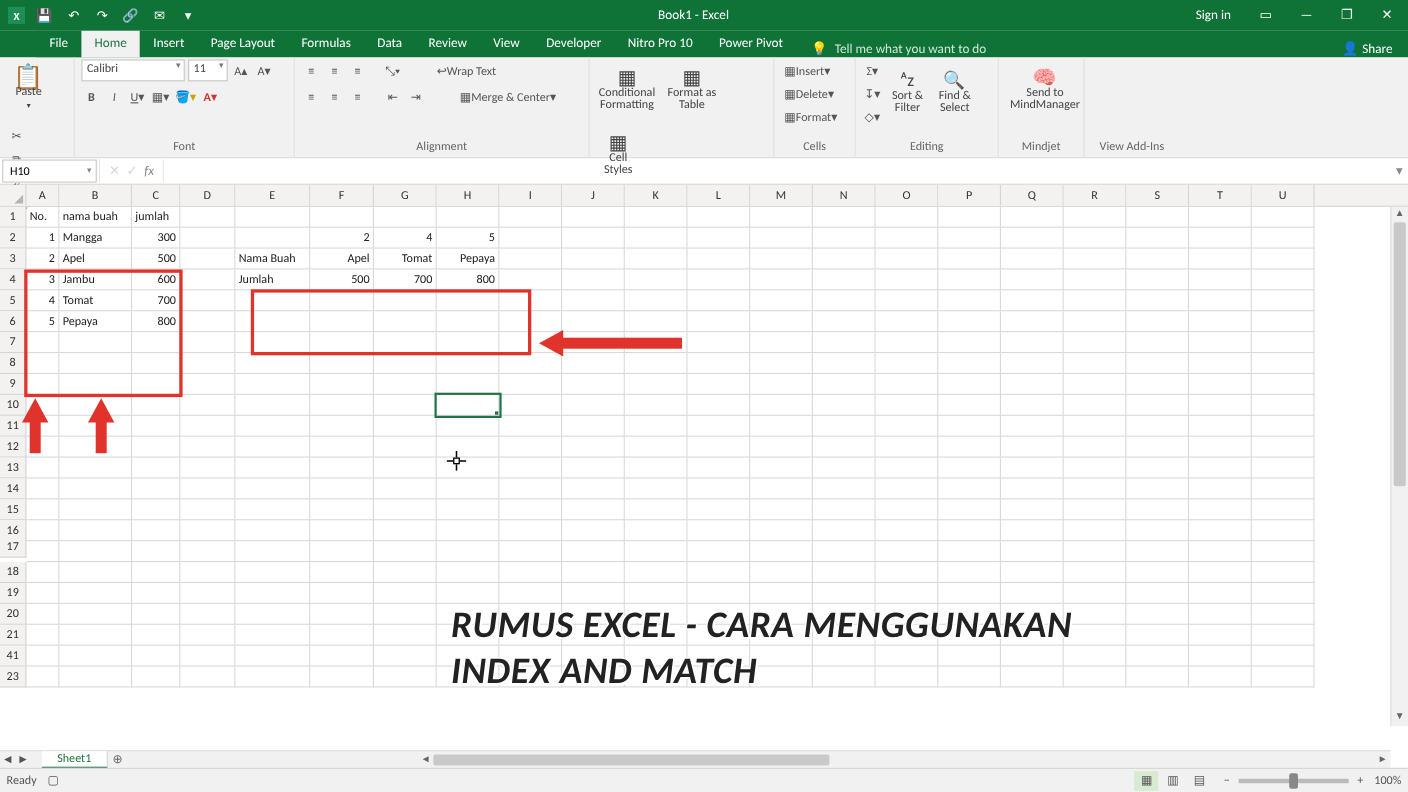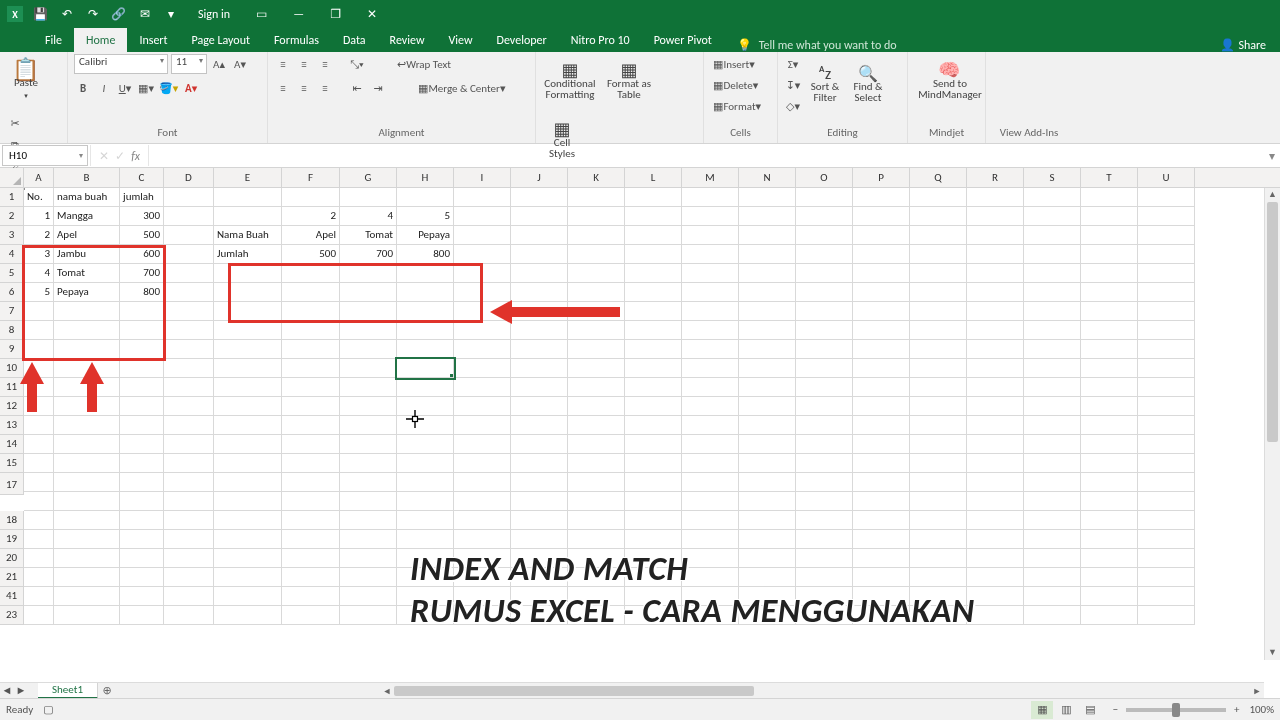--- a/index.html
+++ b/index.html
@@ -97,20 +97,21 @@
           <text x="8" y="12" font-size="10" fill="#fff" text-anchor="middle" font-weight="bold">X</text>
         </svg>
       </div>
     <div class="q">💾</div>
     <div class="q">↶</div>
     <div class="q">↷</div>
     <div class="q">🔗</div>
     <div class="q">✉</div>
     <div class="q">▾</div>
   </div>
+  <div class="title-center">Book1  -  Excel</div>
   <div class="title-right">
     <div class="tbtn">Sign in</div>
     <div class="tbtn">▭</div>
     <div class="tbtn">—</div>
     <div class="tbtn">❐</div>
     <div class="tbtn close">✕</div>
   </div>
 </div>
 
 <div class="tabbar">
@@ -646,21 +647,21 @@
       <div class="cell" style="left: 625px; top: 285px; width: 57px; height: 19px;"></div>
       <div class="cell" style="left: 682px; top: 285px; width: 57px; height: 19px;"></div>
       <div class="cell" style="left: 739px; top: 285px; width: 57px; height: 19px;"></div>
       <div class="cell" style="left: 796px; top: 285px; width: 57px; height: 19px;"></div>
       <div class="cell" style="left: 853px; top: 285px; width: 57px; height: 19px;"></div>
       <div class="cell" style="left: 910px; top: 285px; width: 57px; height: 19px;"></div>
       <div class="cell" style="left: 967px; top: 285px; width: 57px; height: 19px;"></div>
       <div class="cell" style="left: 1024px; top: 285px; width: 57px; height: 19px;"></div>
       <div class="cell" style="left: 1081px; top: 285px; width: 57px; height: 19px;"></div>
       <div class="cell" style="left: 1138px; top: 285px; width: 57px; height: 19px;"></div>
-      <div class="rh" style="top: 288px; height: 19px;">17</div>
+      <div class="rh" style="top: 300px; height: 19px;">17</div>
       <div class="cell" style="left: 24px; top: 304px; width: 30px; height: 19px;"></div>
       <div class="cell" style="left: 54px; top: 304px; width: 66px; height: 19px;"></div>
       <div class="cell" style="left: 120px; top: 304px; width: 44px; height: 19px;"></div>
       <div class="cell" style="left: 164px; top: 304px; width: 50px; height: 19px;"></div>
       <div class="cell" style="left: 214px; top: 304px; width: 68px; height: 19px;"></div>
       <div class="cell" style="left: 282px; top: 304px; width: 58px; height: 19px;"></div>
       <div class="cell" style="left: 340px; top: 304px; width: 57px; height: 19px;"></div>
       <div class="cell" style="left: 397px; top: 304px; width: 57px; height: 19px;"></div>
       <div class="cell" style="left: 454px; top: 304px; width: 57px; height: 19px;"></div>
       <div class="cell" style="left: 511px; top: 304px; width: 57px; height: 19px;"></div>
@@ -857,20 +858,20 @@
 <div class="arrow" style="left:80px;top:362px;width:24px;height:50px;">
   <div class="headU" style="left:0;top:0;"></div>
   <div class="shaft" style="left:7px;top:20px;width:10px;height:30px;"></div>
 </div>
 <div class="arrow" style="left:490px;top:300px;width:130px;height:24px;">
   <div class="headL" style="left:0;top:0;"></div>
   <div class="shaft" style="left:20px;top:7px;height:10px;width:110px;"></div>
 </div>
 
 <div class="overlay-text">
+  <div>RUMUS EXCEL - CARA MENGGUNAKAN</div>
   <div>INDEX AND MATCH</div>
-  <div>RUMUS EXCEL - CARA MENGGUNAKAN</div>
 </div>
 
 <svg class="cursor" style="left:406px;top:410px" viewBox="0 0 18 18">
   <path d="M9 0v6M9 12v6M0 9h6M12 9h6" stroke="#000" stroke-width="1.4"></path>
   <rect x="6.5" y="6.5" width="5" height="5" fill="#fff" stroke="#000" stroke-width="1.2"></rect>
 </svg>
 
 </body></html>

